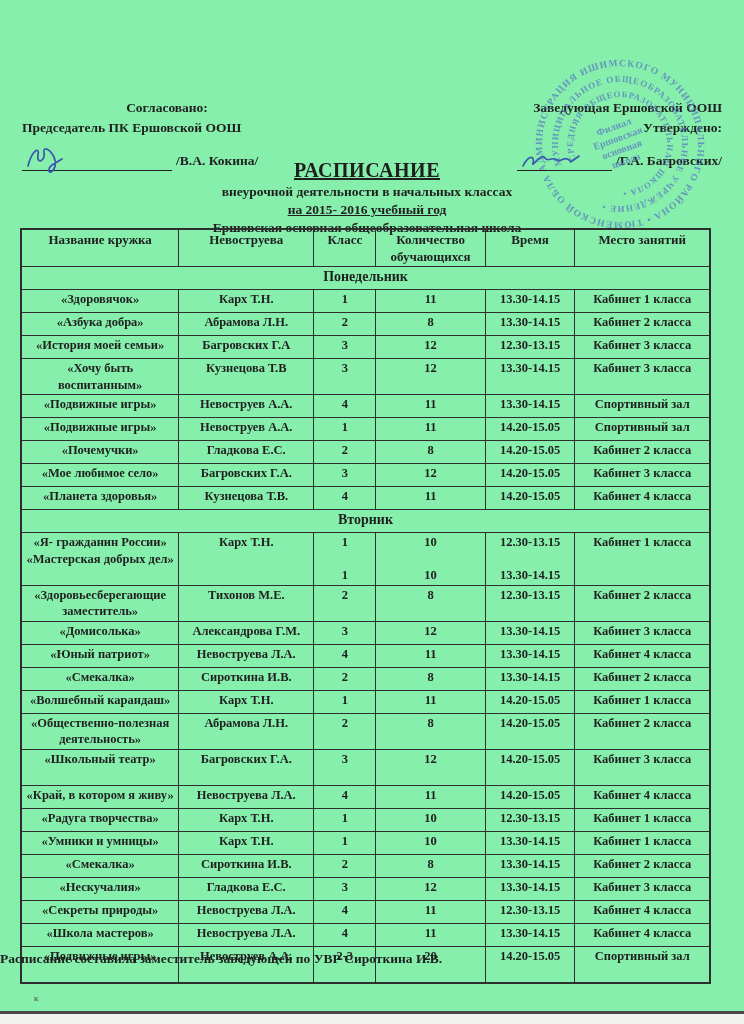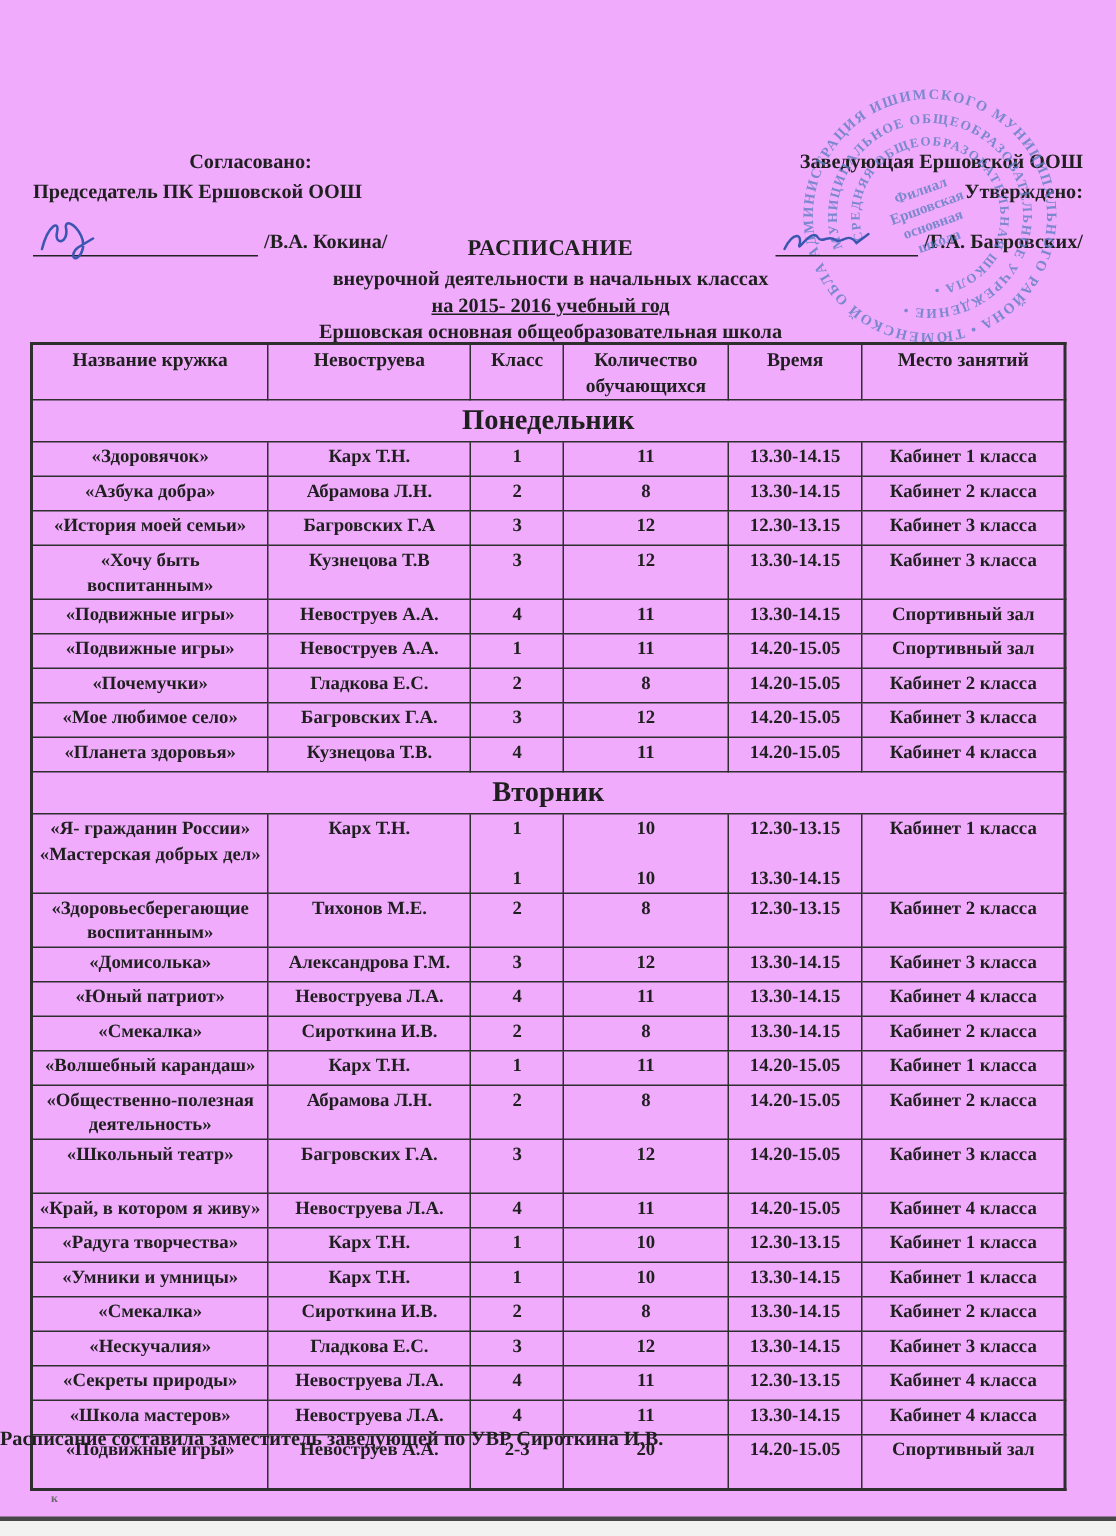--- a/index.html
+++ b/index.html
@@ -6,21 +6,21 @@
   body{
     width:744px;height:1024px;
     background:#ffffff;
     font-family:"Liberation Serif","DejaVu Serif",serif;
     color:#1f1f1f;
     position:relative;
     overflow:hidden;
   }
   .page{
     position:absolute;inset:0;
-    background:#f0abfc;
+    background:#86efac;
   }
   
   .top-header{
     position:absolute;top:98px;left:22px;right:22px;
     display:flex;justify-content:space-between;
     font-size:13.5px;font-weight:bold;line-height:1.5;
   }
   .approve-left{width:390px;}
   .approve-left .a-title{text-align:center;padding-right:100px;}
   .approve-right{width:290px;position:relative;text-align:right;}
@@ -35,42 +35,42 @@
     position:absolute;top:-46px;right:10px;
     width:184px;height:184px;
     opacity:0.78;pointer-events:none;
   }
   
   .title-block{
     position:absolute;top:157px;left:22px;width:690px;
     text-align:center;font-weight:bold;line-height:1.32;
     font-size:13.5px;
   }
-  .doc-title{font-size:15px;letter-spacing:.5px;}
+  .doc-title{font-size:20px;text-decoration:underline;letter-spacing:.5px;}
   .doc-sub-underline{text-decoration:underline;}
   
   table.schedule{
     position:absolute;top:228px;left:20px;width:691px;
     border-collapse:collapse;
     border:2px solid #2e2e2e;
     font-weight:bold;font-size:12.5px;
     table-layout:fixed;
   }
   table.schedule th, table.schedule td{
     border:1px solid #2e2e2e;
     padding:1px 2px;
     text-align:center;
     vertical-align:top;
     line-height:1.32;
     white-space:pre-line;
     height:20px;
     overflow:hidden;
   }
   table.schedule th{font-size:13px;vertical-align:top;height:32px;}
-  td.day-cell{font-size:19px;height:17px;vertical-align:middle;}
+  td.day-cell{font-size:14px;height:17px;vertical-align:middle;}
   
   .footer-note{
     position:absolute;top:951px;left:0;width:700px;
     text-align:left;font-weight:bold;font-size:13.5px;
   }
   .scan-bottom-line{
     position:absolute;left:0;right:0;top:1011px;height:3px;
     background:#474747;
   }
   .scan-bottom-shade{
@@ -250,21 +250,21 @@
 1</td>
           <td>10
 
 10</td>
           <td>12.30-13.15
 
 13.30-14.15</td>
           <td>Кабинет 1 класса</td>
         </tr>
         <tr>
-          <td>«Здоровьесберегающие воспитанным»</td>
+          <td>«Здоровьесберегающие заместитель»</td>
           <td>Тихонов М.Е.</td>
           <td>2</td>
           <td>8</td>
           <td>12.30-13.15</td>
           <td>Кабинет 2 класса</td>
         </tr>
         <tr>
           <td>«Домисолька»</td>
           <td>Александрова Г.М.</td>
           <td>3</td>

